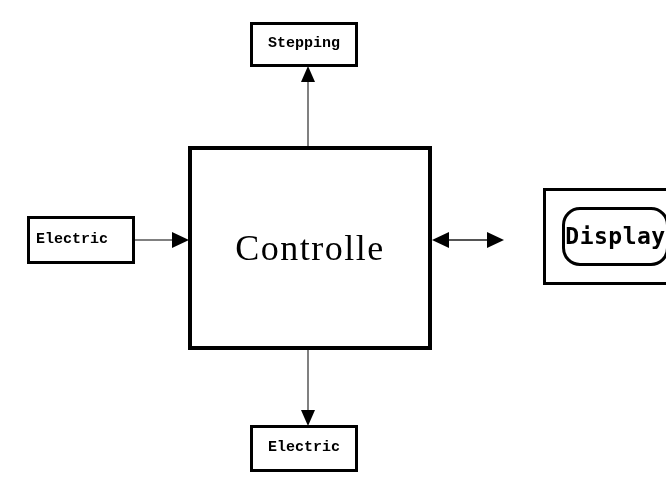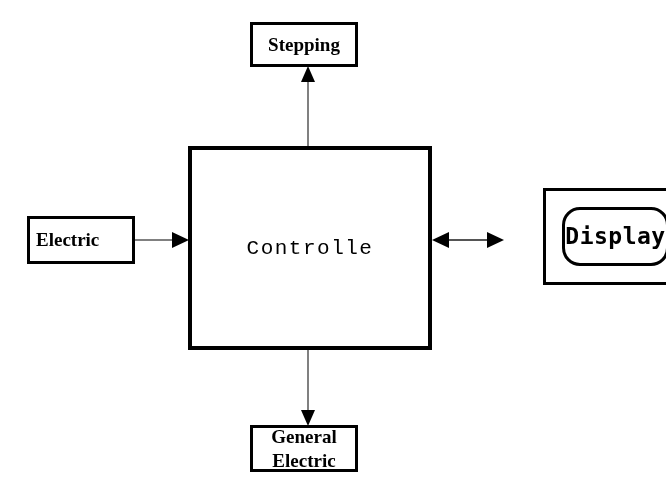--- a/index.html
+++ b/index.html
@@ -31,22 +31,22 @@
 
   
   #controller-node {
     left: 188px;
     top: 146px;
     width: 244px;
     height: 204px;
     border: 4px solid #000000;
   }
   #controller-node .label {
-    font-family: Liberation Mono, monospace;
-    font-size: 21px;
+    font-family: Liberation Serif, serif;
+    font-size: 36px;
     letter-spacing: 1.5px;
     line-height: 1;
     white-space: nowrap;
   }
 
   
   #stepping-motor-node {
     left: 250px;
     top: 22px;
     width: 108px;
@@ -67,22 +67,22 @@
     top: 216px;
     width: 108px;
     height: 48px;
     border: 3px solid #000000;
     align-items: flex-start;
     justify-content: center;
     padding-left: 6px;
   }
 
   .small-label {
-    font-family: Liberation Serif, serif;
-    font-size: 19px;
+    font-family: Liberation Mono, monospace;
+    font-size: 15px;
     font-weight: bold;
     line-height: 1.25;
     white-space: nowrap;
     text-align: center;
   }
   #electric-eye-node .small-label {
     text-align: left;
   }
 
   
@@ -171,18 +171,17 @@
   </div>
 
   <div class="node" id="display-node">
     <div id="display-inner">
       <div class="label">Display</div>
     </div>
   </div>
 
   <div class="node" id="general-electric-node">
     <div class="small-label">
-      <div>General</div>
       <div>Electric</div>
     </div>
   </div>
 
 </div>
 
 </body></html>

